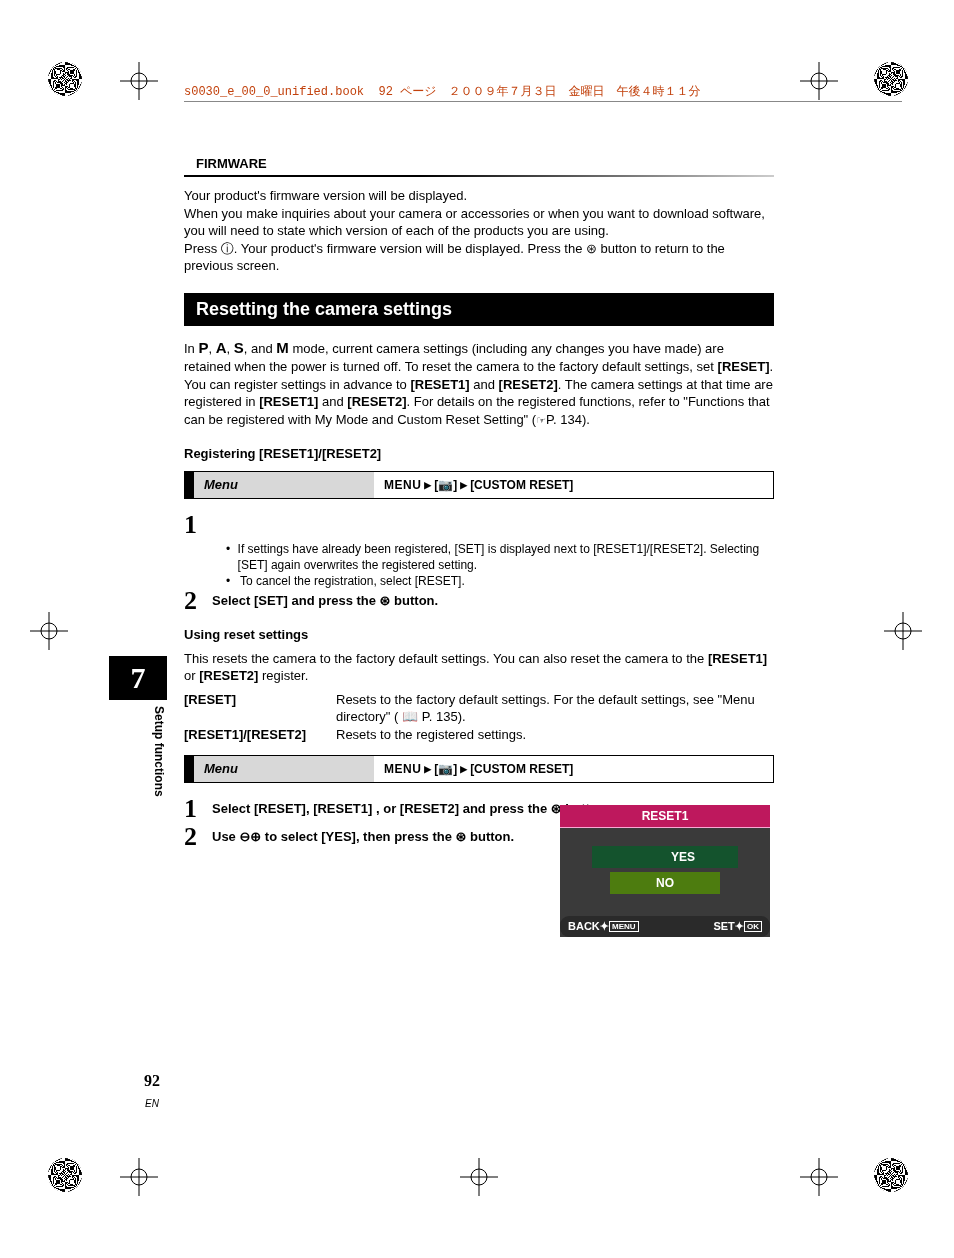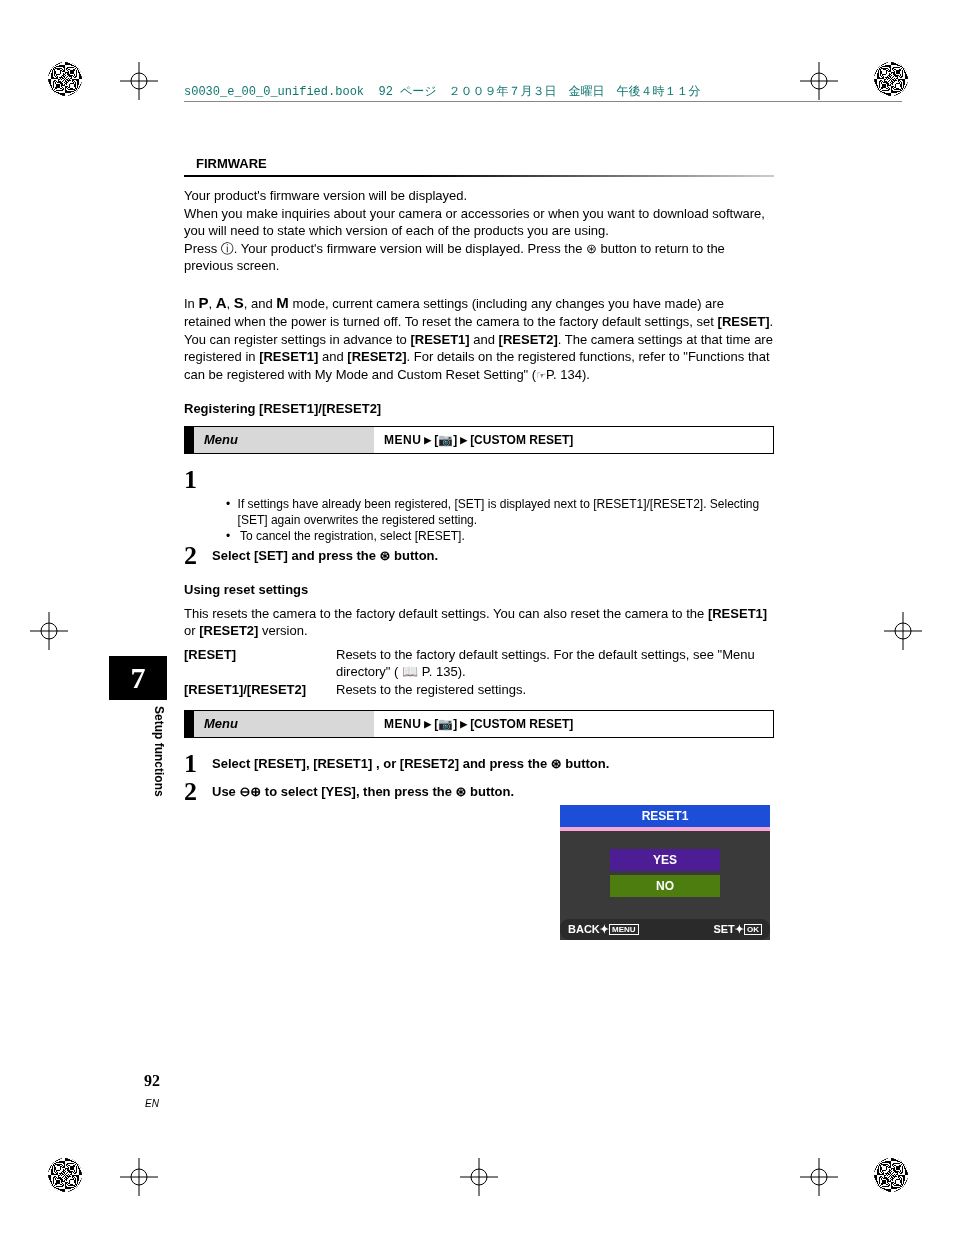--- a/index.html
+++ b/index.html
@@ -19,21 +19,21 @@
     top: 156px;
     width: 590px;
   }
   .header-line {
     position: absolute;
     top: 83px;
     left: 184px;
     width: 590px;
     font-family: "Courier New", monospace;
     font-size: 12px;
-    color: #0f766e;
+    color: #c2410c;
   }
   .header-rule {
     position: absolute;
     top: 101px;
     left: 184px;
     width: 718px;
     border-top: 1px solid #888;
   }
   .section-head {
     font-weight: bold;
@@ -205,40 +205,41 @@
   .cam-screen {
     position: absolute;
     left: 560px;
     top: 805px;
     width: 210px;
     background: #3a3a3a;
     color: #fff;
     font-size: 11px;
   }
   .cam-screen .cs-title {
-    background: #1d4ed8;
+    background: #be185d;
     padding: 4px 0;
     text-align: center;
     font-weight: bold;
     font-size: 12px;
-    border-bottom: 4px solid #f9a8d4;
+    border-bottom: 1px solid #f9a8d4;
   }
   .cam-screen .cs-body {
     padding: 14px 0 18px 0;
   }
   .cam-screen .cs-opt {
     margin: 4px auto;
     width: 110px;
     padding: 4px 0;
     text-align: center;
     font-weight: bold;
     font-size: 12px;
   }
   .cam-screen .cs-opt-sel {
-    background: #4c1d95;
+    background: #14532d;
+    padding-left: 36px;
   }
   .cam-screen .cs-foot {
     display: flex;
     justify-content: space-between;
     padding: 4px 8px;
     background: #2a2a2a;
     font-weight: bold;
     font-size: 11px;
     border-radius: 9px;
   }
@@ -337,20 +338,21 @@
 <div class="header-rule"></div>
 
 <div class="page">
 
   <div class="section-head">FIRMWARE</div>
   <div class="grad-rule"></div>
   <div class="para" style="white-space:pre-line;">Your product's firmware version will be displayed.
 When you make inquiries about your camera or accessories or when you want to download software, you will need to state which version of each of the products you are using.
 Press ⓘ. Your product's firmware version will be displayed. Press the ⊛ button to return to the previous screen.</div>
 
+  <div class="title-bar">Resetting the camera settings</div>
 
   <div class="para">
     <span>In </span><span class="mode-letter">P</span>, <span class="mode-letter">A</span>, <span class="mode-letter">S</span>, and <span class="mode-letter">M</span><span> mode, current camera settings (including any changes you have made) are retained when the power is turned off. To reset the camera to the factory default settings, set </span><span class="bold">[RESET]</span><span>. You can register settings in advance to </span><span class="bold">[RESET1]</span><span> and </span><span class="bold">[RESET2]</span><span>. The camera settings at that time are registered in </span><span class="bold">[RESET1]</span><span> and </span><span class="bold">[RESET2]</span><span>. For details on the registered functions, refer to "Functions that can be registered with My Mode and Custom Reset Setting" (</span><span class="hand-ref">☞</span><span>P. 134).</span>
   </div>
 
   <div class="sub-head">Registering [RESET1]/[RESET2]</div>
 
   <div class="menu-row">
     <div class="menu-tab"></div>
     <div class="menu-label">Menu</div>
@@ -377,21 +379,21 @@
       </div>
   </div>
   <div class="step-row">
     <div class="step-num">2</div>
     <div class="step-text">Select [SET] and press the ⊛ button.</div>
   </div>
 
   <div class="sub-head2">Using reset settings</div>
 
   <div class="para" style="margin-bottom:6px;">
-    <span>This resets the camera to the factory default settings. You can also reset the camera to the </span><span class="bold">[RESET1]</span><span> or </span><span class="bold">[RESET2]</span><span> version.</span>
+    <span>This resets the camera to the factory default settings. You can also reset the camera to the </span><span class="bold">[RESET1]</span><span> or </span><span class="bold">[RESET2]</span><span> register.</span>
   </div>
 
   <div class="def-table">
     <div class="def-row">
       <div class="def-key">[RESET]</div>
       <div class="def-val">Resets to the factory default settings. For the default settings, see "Menu directory" ( 📖 P. 135).</div>
     </div>
     <div class="def-row">
       <div class="def-key">[RESET1]/[RESET2]</div>
       <div class="def-val">Resets to the registered settings.</div>

